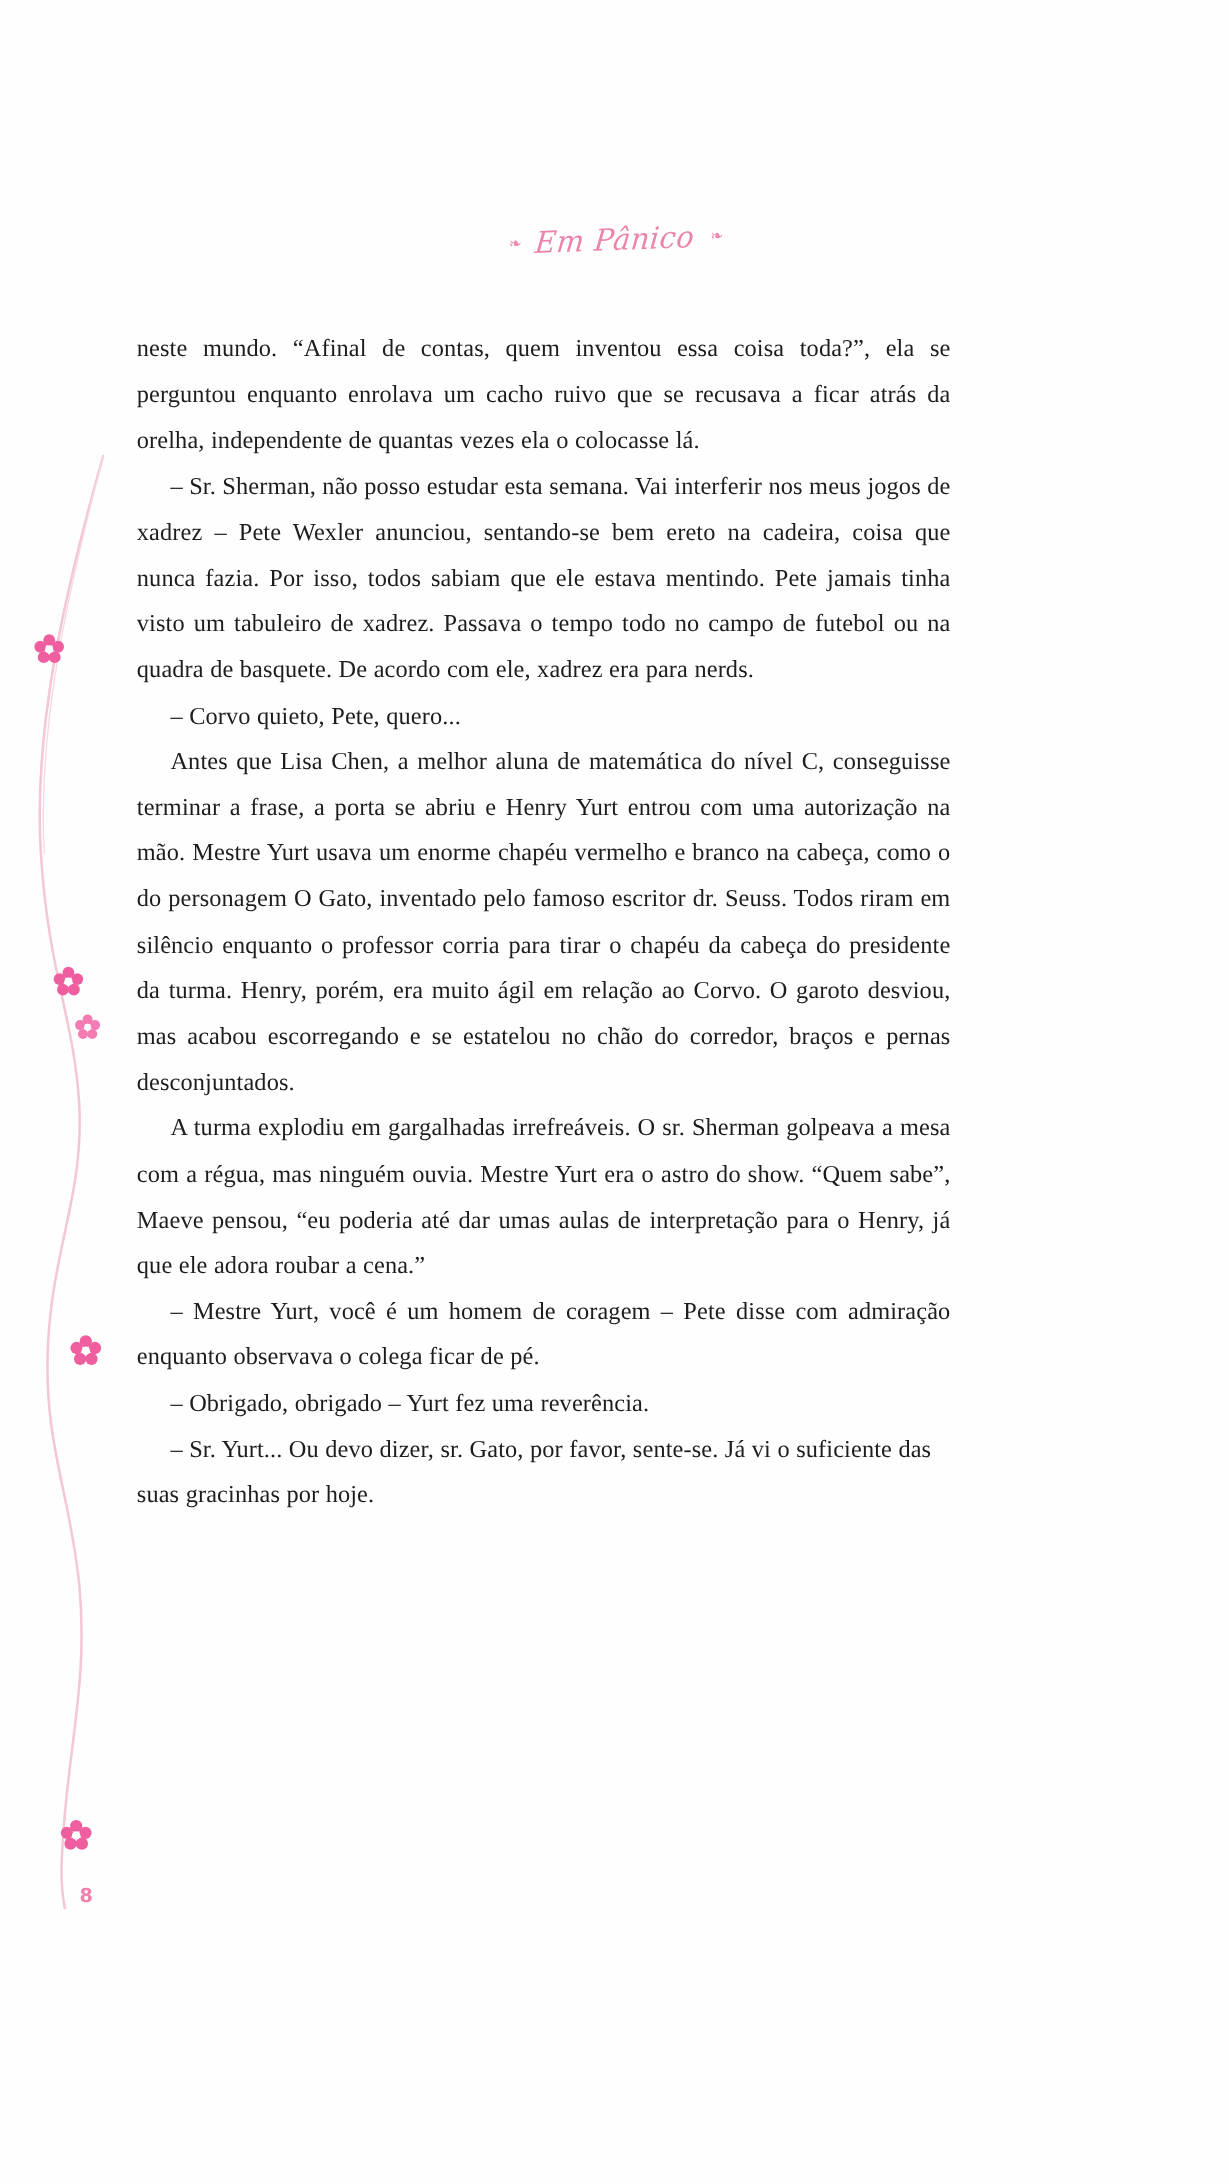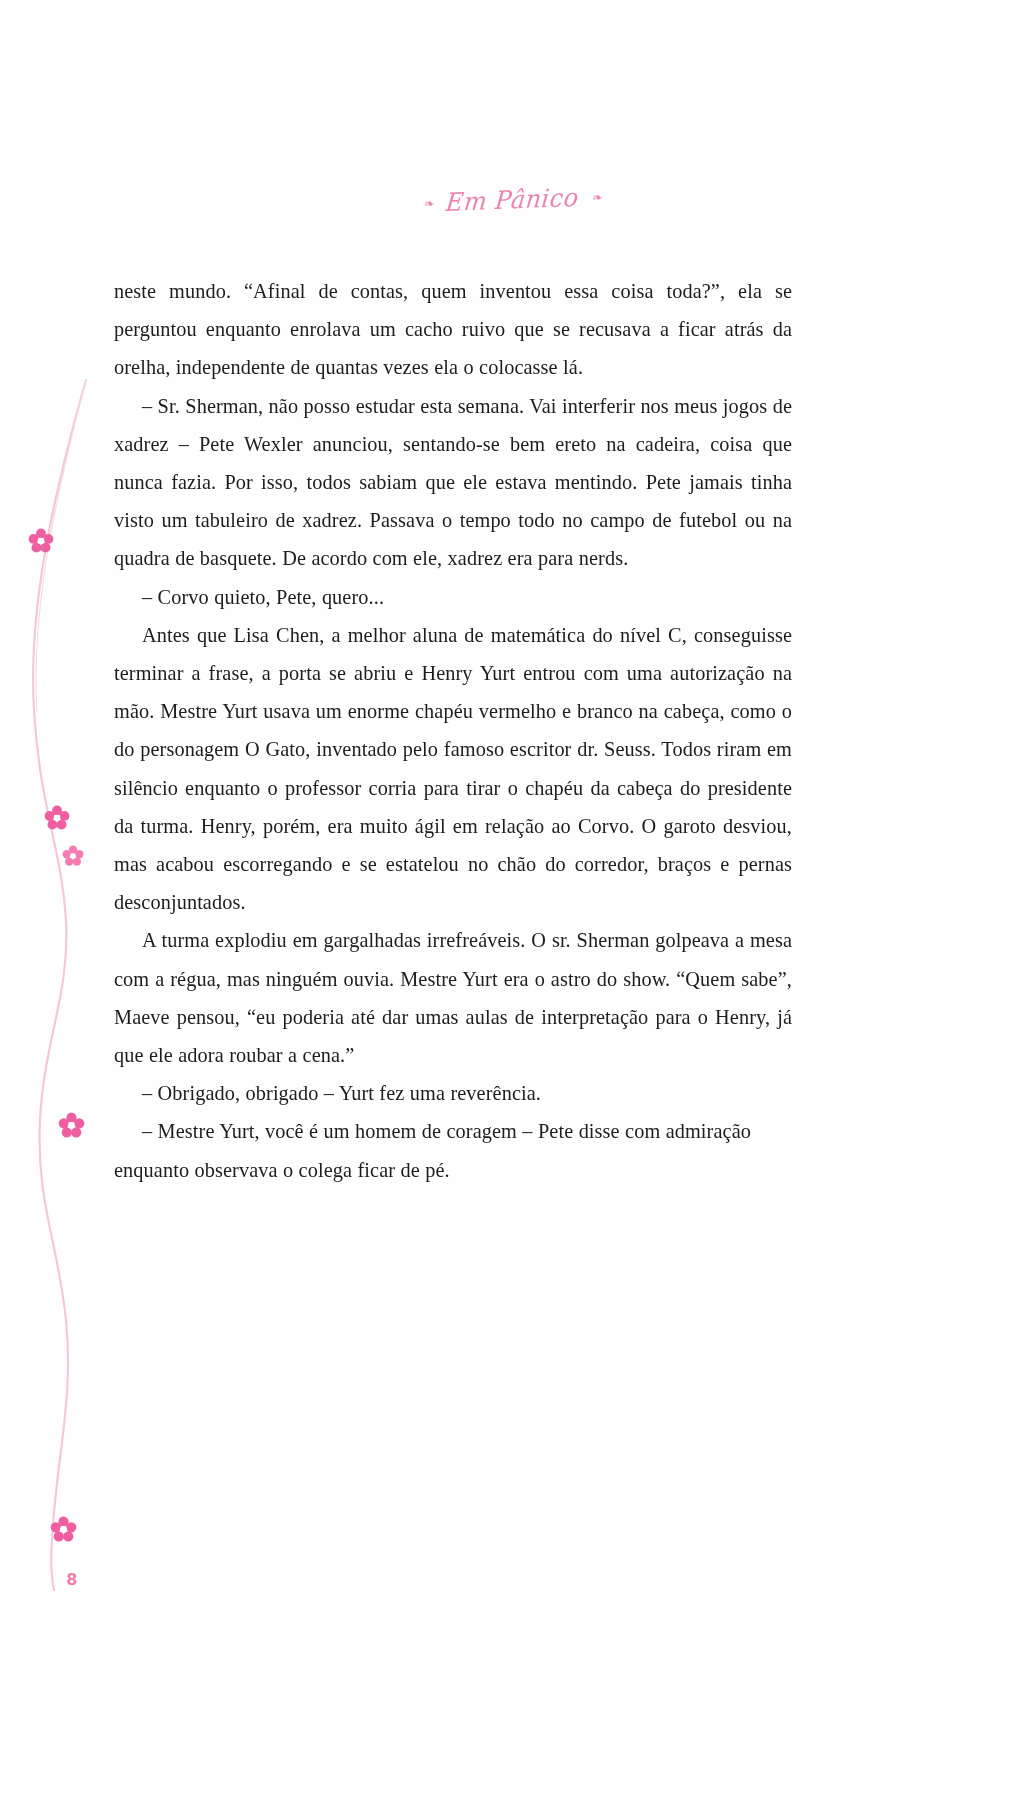--- a/index.html
+++ b/index.html
@@ -194,19 +194,20 @@
       <circle cx="20" cy="20" r="5.1" fill="#ffffff"></circle>
     </svg>
   </div>
 
   <div class="textblock">
     <p class="para">neste mundo. “Afinal de contas, quem inventou essa coisa toda?”, ela se perguntou enquanto enrolava um cacho ruivo que se recusava a ficar atrás da orelha, independente de quantas vezes ela o colocasse lá.</p>
     <p class="para indent">– Sr. Sherman, não posso estudar esta semana. Vai interferir nos meus jogos de xadrez – Pete Wexler anunciou, sentando-se bem ereto na cadeira, coisa que nunca fazia. Por isso, todos sabiam que ele estava mentindo. Pete jamais tinha visto um tabuleiro de xadrez. Passava o tempo todo no campo de futebol ou na quadra de basquete. De acordo com ele, xadrez era para nerds.</p>
     <p class="para indent">– Corvo quieto, Pete, quero...</p>
     <p class="para indent">Antes que Lisa Chen, a melhor aluna de matemática do nível C, conseguisse terminar a frase, a porta se abriu e Henry Yurt entrou com uma autorização na mão. Mestre Yurt usava um enorme chapéu vermelho e branco na cabeça, como o do personagem O Gato, inventado pelo famoso escritor dr. Seuss. Todos riram em silêncio enquanto o professor corria para tirar o chapéu da cabeça do presidente da turma. Henry, porém, era muito ágil em relação ao Corvo. O garoto desviou, mas acabou escorregando e se estatelou no chão do corredor, braços e pernas desconjuntados.</p>
     <p class="para indent">A turma explodiu em gargalhadas irrefreáveis. O sr. Sherman golpeava a mesa com a régua, mas ninguém ouvia. Mestre Yurt era o astro do show. “Quem sabe”, Maeve pensou, “eu poderia até dar umas aulas de interpretação para o Henry, já que ele adora roubar a cena.”</p>
+    <p class="para indent">– Mestre Yurt, você é um homem de coragem – Pete disse com admiração enquanto observava o colega ficar de pé.</p>
     <p class="para indent">– Obrigado, obrigado – Yurt fez uma reverência.</p>
-    <p class="para indent">– Mestre Yurt, você é um homem de coragem – Pete disse com admiração enquanto observava o colega ficar de pé.</p>
+    <p class="para indent">– Sr. Yurt... Ou devo dizer, sr. Gato, por favor, sente-se. Já vi o suficiente das suas gracinhas por hoje.</p>
   </div>
 
   <div class="folio">8</div>
 
 </div>
 
 </body></html>

